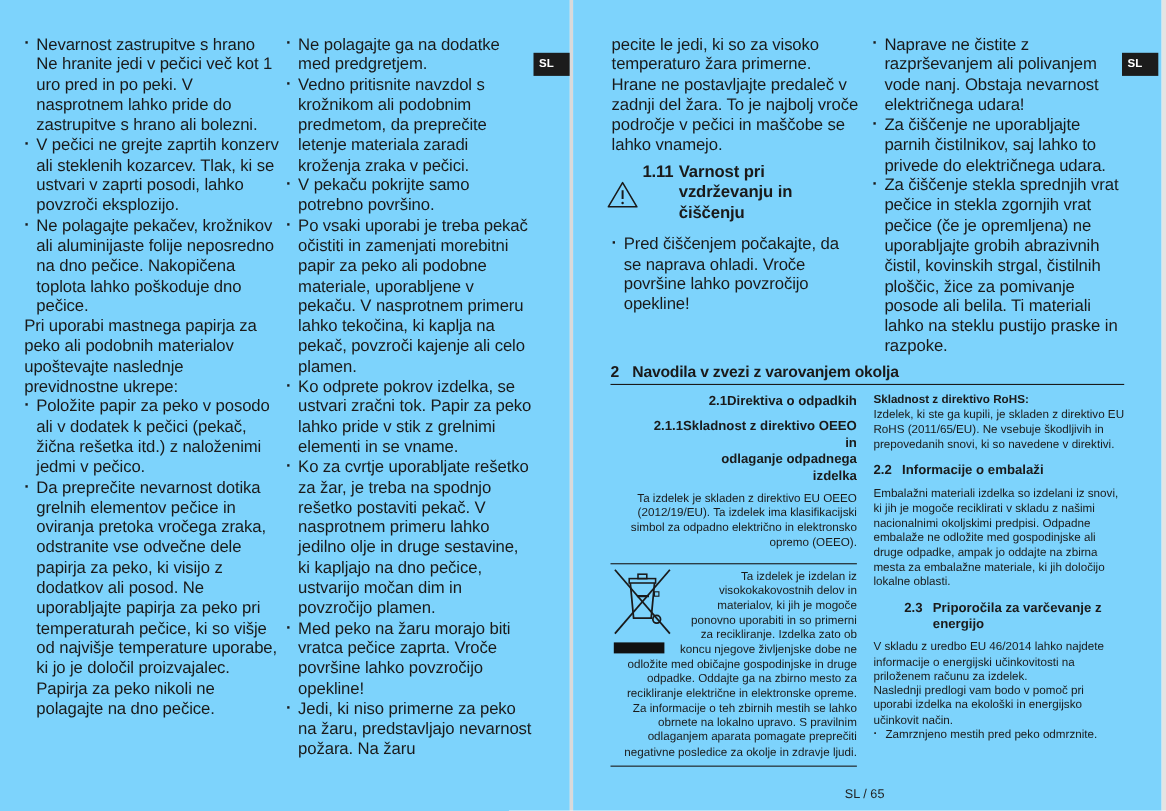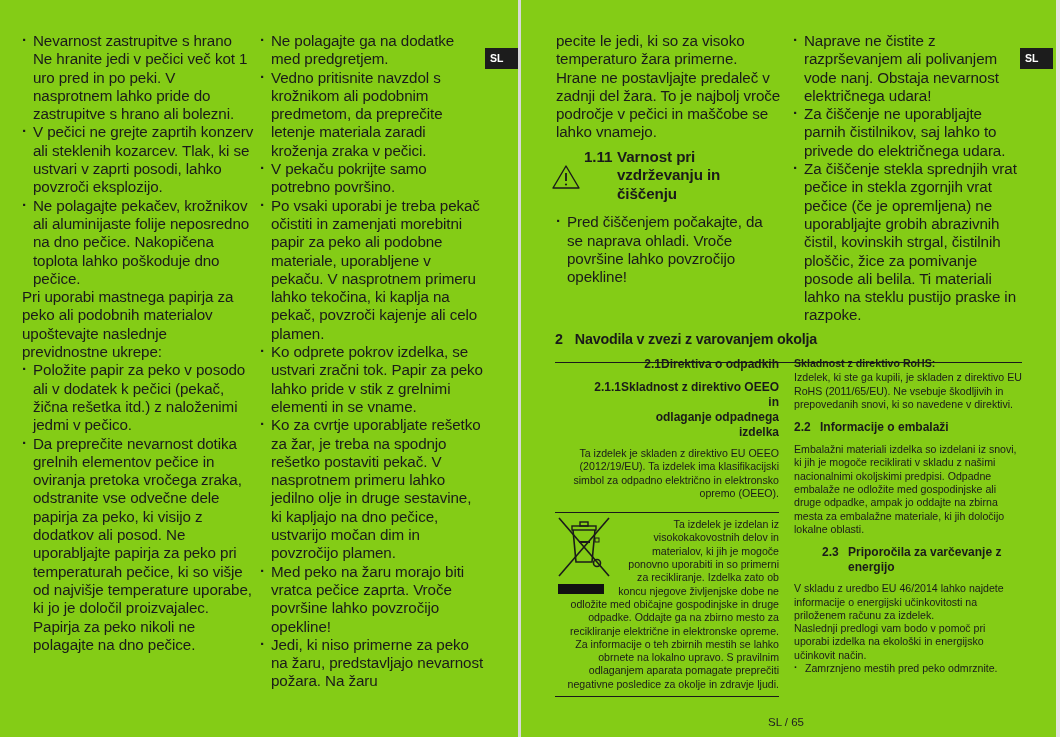--- a/index.html
+++ b/index.html
@@ -1,19 +1,19 @@
 <!DOCTYPE html>
 <html><head>
 <meta charset="utf-8">
 <style>
   * { margin: 0; padding: 0; box-sizing: border-box; }
   html, body { width: 1060px; height: 737px; overflow: hidden; background: #ffffff; }
   body { font-family: "Liberation Sans", sans-serif; color: #1a1a1a; position: relative; }
 
-  .page { position: absolute; top: 0; height: 737px; background: #84cc16; }
+  .page { position: absolute; top: 0; height: 737px; background: #7dd3fc; }
   .page-left { left: 0; width: 518px; }
   .page-right { left: 521px; width: 535px; }
   .gutter { position: absolute; left: 518px; top: 0; width: 3px; height: 737px; background: #d9d9d9; }
   .edge-right { position: absolute; left: 1056px; top: 0; width: 4px; height: 737px; background: #e4e4e4; }
 
   .col { position: absolute; top: 32px; font-size: 15.2px; line-height: 18.3px; letter-spacing: -0.1px; }
   .col-l1 { left: 22px; width: 232px; }
   .col-l2 { left: 260px; width: 225px; }
   .col-r1 { left: 35px; width: 225px; }
   .col-r2 { left: 272px; width: 230px; }
@@ -33,21 +33,21 @@
   .footer-right { left: 247px; }
 
   .warn-heading { position: relative; margin-top: 6px; margin-bottom: 10px; }
   .warn-icon { position: absolute; left: -5px; top: 16px; width: 30px; height: 26px; }
   .warn-title { padding-left: 28px; font-weight: bold; font-size: 15.2px; line-height: 18.5px; }
   .warn-title .num { display: inline-block; width: 33px; }
   .warn-title .rest { display: block; padding-left: 33px; margin-top: -18.5px; }
 
   
   .sec2 { position: absolute; left: 34px; top: 331px; width: 467px; }
-  .sec2-title { font-size: 14.3px; font-weight: bold; padding-bottom: 15px; border-bottom: 1.4px solid #1a1a1a; letter-spacing: -0.2px; }
+  .sec2-title { font-size: 14.3px; font-weight: bold; padding-bottom: 2px; border-bottom: 1.4px solid #1a1a1a; letter-spacing: -0.2px; }
   .sec2-title .num { display: inline-block; width: 16px; }
 
   .small-col { position: absolute; font-size: 10.6px; line-height: 13.3px; }
   .small-l { left: 34px; top: 357px; width: 224px; text-align: right; }
   .small-r { left: 273px; top: 357px; width: 228px; }
   .h3 { font-weight: bold; font-size: 12px; line-height: 15px; margin-bottom: 8px; }
   .h3 .num { display: inline-block; width: 26px; }
   .h4 { font-weight: bold; font-size: 12px; line-height: 15px; margin-bottom: 7px; margin-left: 28px; }
   .h4 .num { display: inline-block; width: 33px; }
   .h4 .rest2 { display: block; padding-left: 33px; }

